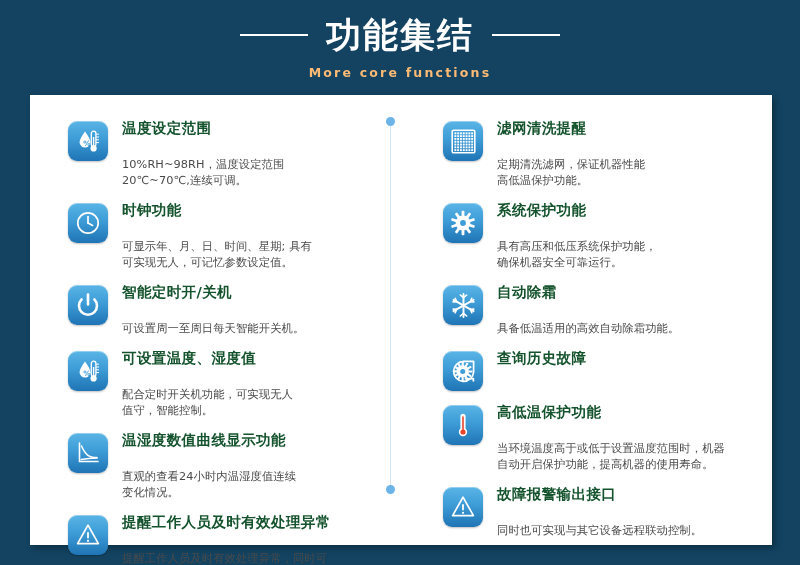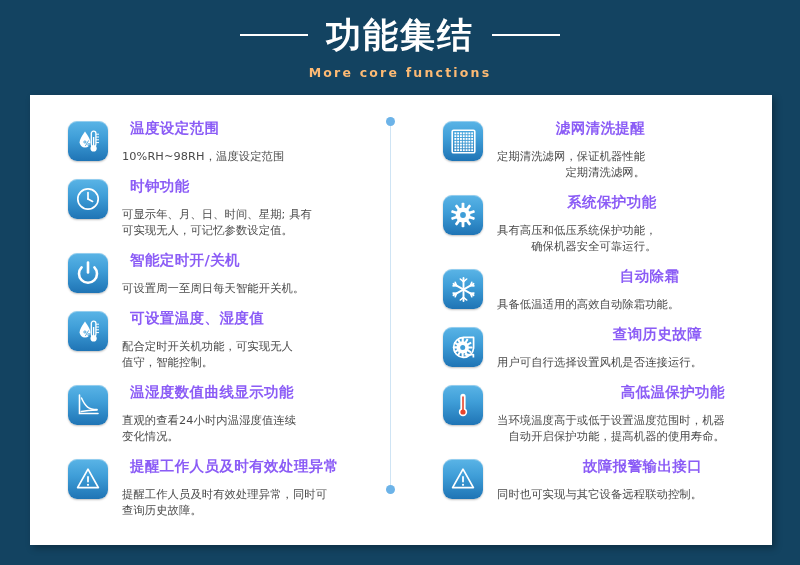--- a/index.html
+++ b/index.html
@@ -65,21 +65,21 @@
     padding:22px 0 0 0;
     position:relative;
   }
   .column {
     width:50%;
     padding-left:38px;
     padding-right:18px;
     display:flex;
     flex-direction:column;
   }
-  .column.right { padding-left:42px;text-align:right; }
+  .column.right { padding-left:42px; }
 
   
   #divider {
     position:absolute;
     left:356px;
     top:22px;
     width:9px;
     height:377px;
   }
   #divider-line {
@@ -118,32 +118,31 @@
     align-items:center;
     justify-content:center;
     margin-top:4px;
   }
   .feature-icon svg { display:block; }
   .feature-text {
     margin-left:14px;
     padding-top:1px;
   }
   .feature-title {
-    color:#8b5cf6;
+    color:#14532d;
     font-size:14.5px;
     font-weight:bold;
     line-height:20px;
     letter-spacing:0.4px;
-    margin-left:8px;
   }
   .feature-desc {
     color:#4a4a4a;
     font-size:11.3px;
     line-height:16px;
-    margin-top:11px;
+    margin-top:19px;
     letter-spacing:0.1px;
   }
   .feature-desc span { display:block; }
 
   
   .column.left  .feature { margin-bottom:10px; }
   .column.right .feature { margin-bottom:10px; }
 </style>
 </head>
 <body>
@@ -174,20 +173,21 @@
         <line x1="21" y1="9" x2="24" y2="9"></line>
         <line x1="21" y1="11.8" x2="24" y2="11.8"></line>
         <line x1="21" y1="14.6" x2="24" y2="14.6"></line>
       </g>
     </svg>
           </div>
           <div class="feature-text">
             <div class="feature-title">温度设定范围</div>
             <div class="feature-desc">
               <span>10%RH~98RH，温度设定范围</span>
+              <span>20℃~70℃,连续可调。</span>
             </div>
           </div>
         </div>
         <div class="feature">
           <div class="feature-icon">
     <svg width="26" height="26" viewBox="0 0 26 26">
       <circle cx="13" cy="13" r="10.2" fill="none" stroke="#ffffff" stroke-width="1.7"></circle>
       <line x1="13" y1="13" x2="13" y2="6.6" stroke="#ffffff" stroke-width="1.7" stroke-linecap="round"></line>
       <line x1="13" y1="13" x2="17.6" y2="15.4" stroke="#ffffff" stroke-width="1.7" stroke-linecap="round"></line>
     </svg>
@@ -333,21 +333,21 @@
                 <rect x="15.6" y="21.199999999999996" width="1.9" height="1.9"></rect>
                 <rect x="18.4" y="21.199999999999996" width="1.9" height="1.9"></rect>
                 <rect x="21.199999999999996" y="21.199999999999996" width="1.9" height="1.9"></rect>
       </g>
     </svg>
           </div>
           <div class="feature-text">
             <div class="feature-title">滤网清洗提醒</div>
             <div class="feature-desc">
               <span>定期清洗滤网，保证机器性能</span>
-              <span>定期清洗滤网。</span>
+              <span>高低温保护功能。</span>
             </div>
           </div>
         </div>
         <div class="feature">
           <div class="feature-icon">
     <svg width="26" height="26" viewBox="0 0 26 26">
       <g fill="#ffffff">
         <rect x="11.6" y="0.8" width="2.8" height="6.6" rx="0.8" transform="rotate(0 13 13)"></rect>
                 <rect x="11.6" y="0.8" width="2.8" height="6.6" rx="0.8" transform="rotate(36 13 13)"></rect>
                 <rect x="11.6" y="0.8" width="2.8" height="6.6" rx="0.8" transform="rotate(72 13 13)"></rect>
@@ -420,23 +420,20 @@
                 <rect x="11.7" y="3.6" width="2.1" height="4.4" rx="0.6" transform="rotate(270 12.7 13.4)"></rect>
                 <rect x="11.7" y="3.6" width="2.1" height="4.4" rx="0.6" transform="rotate(300 12.7 13.4)"></rect>
                 <rect x="11.7" y="3.6" width="2.1" height="4.4" rx="0.6" transform="rotate(330 12.7 13.4)"></rect>
       </g>
       <circle cx="12.7" cy="13.4" r="6.2" fill="#ffffff"></circle>
       <circle cx="12.7" cy="13.4" r="2.5" fill="#3f9ed8"></circle>
     </svg>
           </div>
           <div class="feature-text">
             <div class="feature-title">查询历史故障</div>
-            <div class="feature-desc">
-              <span>用户可自行选择设置风机是否连接运行。</span>
-            </div>
           </div>
         </div>
         <div class="feature">
           <div class="feature-icon">
     <svg width="26" height="26" viewBox="0 0 26 26">
       <rect x="10.4" y="1.8" width="5.2" height="16.4" rx="2.6" fill="#ffffff"></rect>
       <circle cx="13" cy="20" r="4.2" fill="#ffffff"></circle>
       <rect x="12.2" y="4.2" width="1.6" height="15.6" rx="0.8" fill="#e8452c"></rect>
       <circle cx="13" cy="20" r="2.6" fill="#e8452c"></circle>
     </svg>

